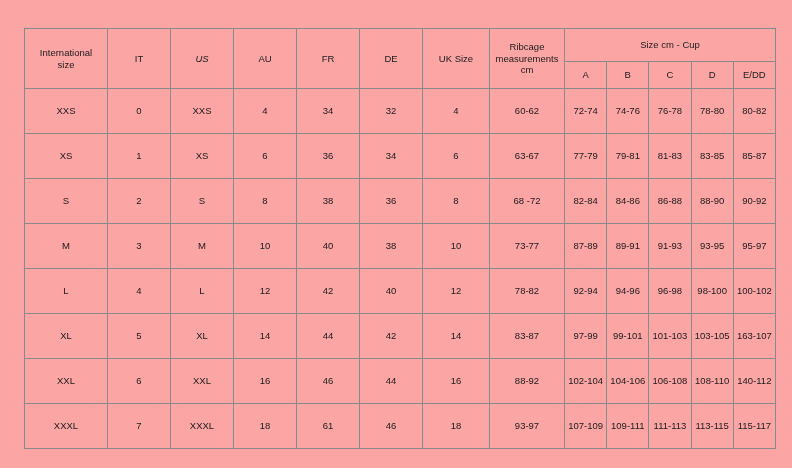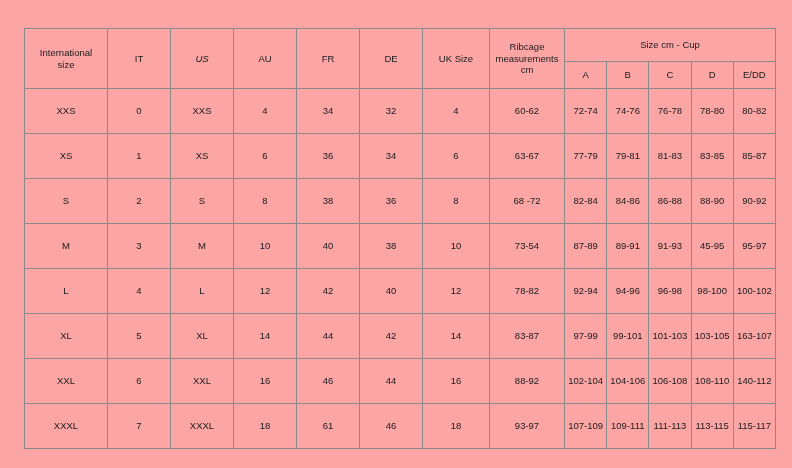--- a/index.html
+++ b/index.html
@@ -139,25 +139,25 @@
         <td>90-92</td>
       </tr>
       <tr>
         <td>M</td>
         <td>3</td>
         <td>M</td>
         <td>10</td>
         <td>40</td>
         <td>38</td>
         <td>10</td>
-        <td>73-54</td>
+        <td>73-77</td>
         <td>87-89</td>
         <td>89-91</td>
         <td>91-93</td>
-        <td>45-95</td>
+        <td>93-95</td>
         <td>95-97</td>
       </tr>
       <tr>
         <td>L</td>
         <td>4</td>
         <td>L</td>
         <td>12</td>
         <td>42</td>
         <td>40</td>
         <td>12</td>

